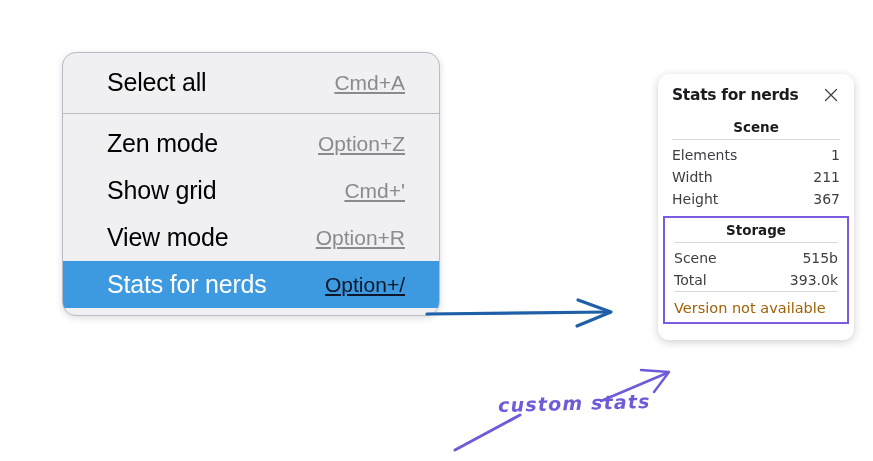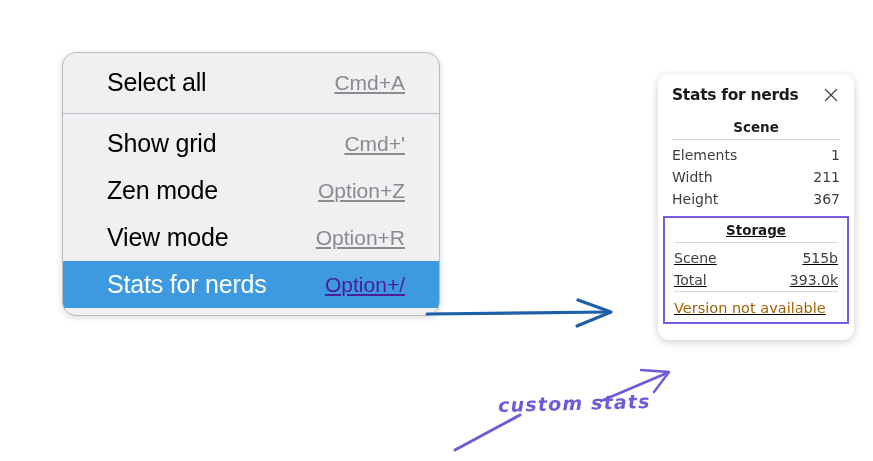--- a/index.html
+++ b/index.html
@@ -56,21 +56,21 @@
     white-space: nowrap;
     text-decoration: underline;
   }
   .menu-item.selected {
     background: #3d9ae0;
   }
   .menu-item.selected .mi-label {
     color: #ffffff;
   }
   .menu-item.selected .mi-shortcut {
-    color: #4c1d95;
+    color: #0f172a;
   }
 
   
   #stats-panel {
     position: absolute;
     left: 658px;
     top: 74px;
     width: 196px;
     background: #ffffff;
     border-radius: 11px;
@@ -129,21 +129,20 @@
     color: #a16207;
     padding: 4px 0 1px 0;
   }
 
   
   #highlight-box {
     border: 2px solid #7b5ce0;
     margin: 6px -9px 0 -9px;
     padding: 3px 9px 5px 9px;
     box-sizing: border-box;
-    text-decoration: underline;
   }
 
   
   #annotations {
     position: absolute;
     left: 0;
     top: 0;
     width: 873px;
     height: 461px;
     pointer-events: none;
@@ -169,26 +168,26 @@
 
   <div class="menu-group">
     <div class="menu-item">
       <span class="mi-label">Select all</span>
       <span class="mi-shortcut">Cmd+A</span>
     </div>
   </div>
 
   <div class="menu-group">
     <div class="menu-item">
+      <span class="mi-label">Zen mode</span>
+      <span class="mi-shortcut">Option+Z</span>
+    </div>
+    <div class="menu-item">
       <span class="mi-label">Show grid</span>
       <span class="mi-shortcut">Cmd+'</span>
-    </div>
-    <div class="menu-item">
-      <span class="mi-label">Zen mode</span>
-      <span class="mi-shortcut">Option+Z</span>
     </div>
     <div class="menu-item">
       <span class="mi-label">View mode</span>
       <span class="mi-shortcut">Option+R</span>
     </div>
     <div class="menu-item selected">
       <span class="mi-label">Stats for nerds</span>
       <span class="mi-shortcut">Option+/</span>
     </div>
   </div>

